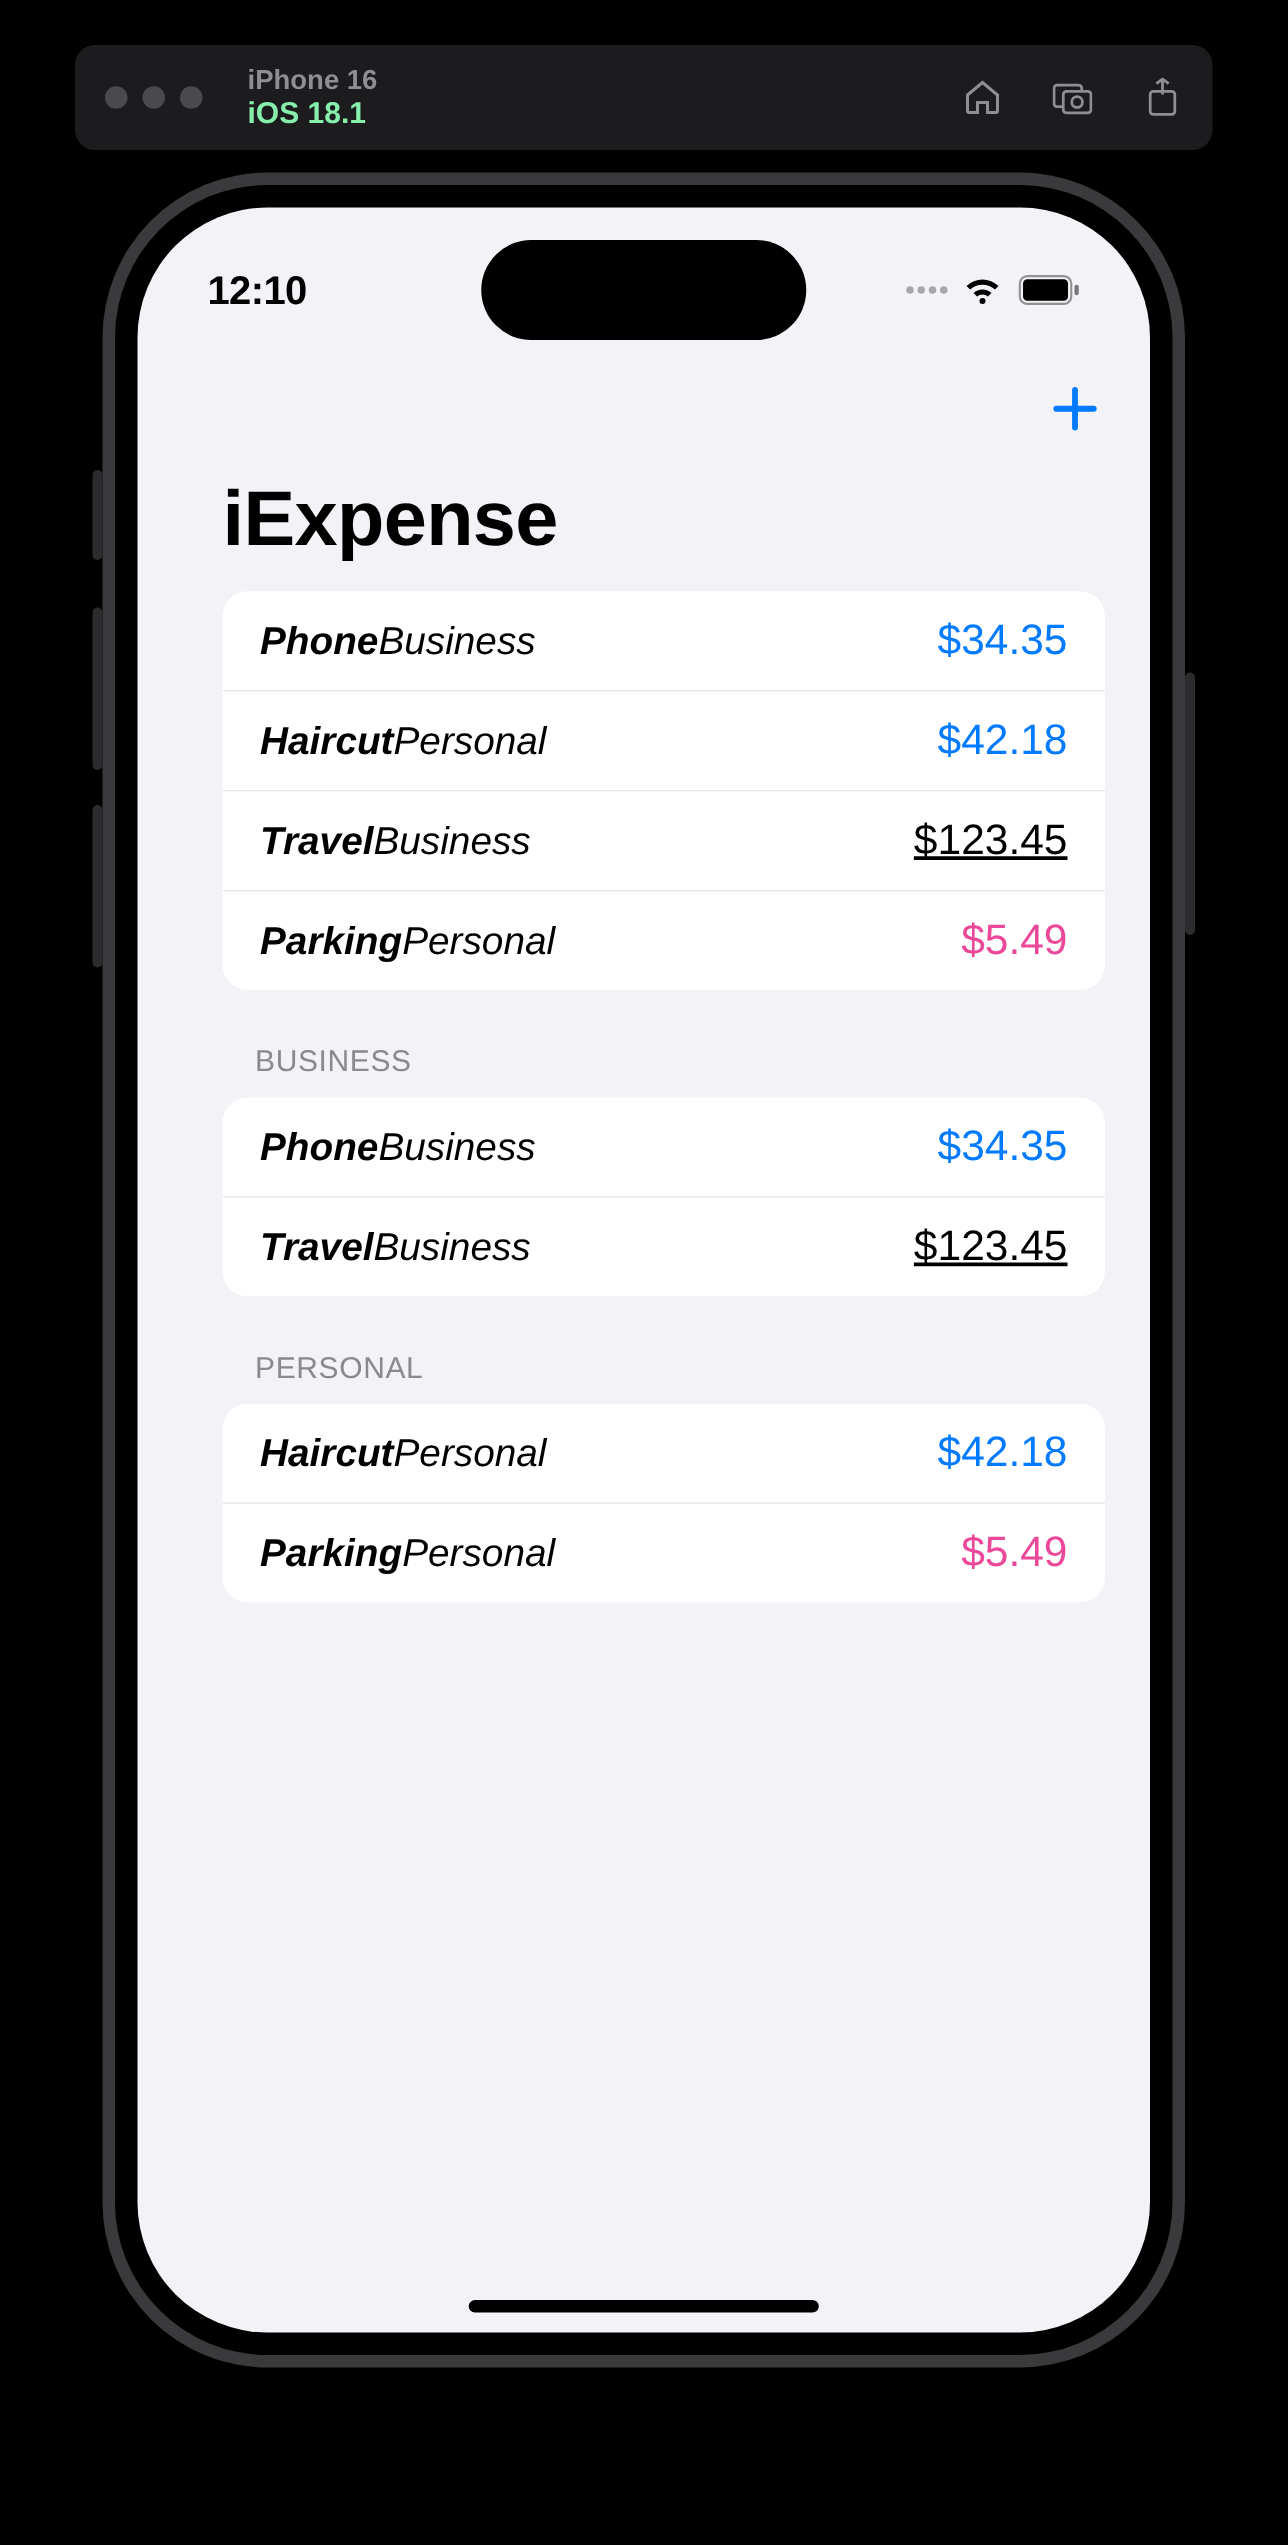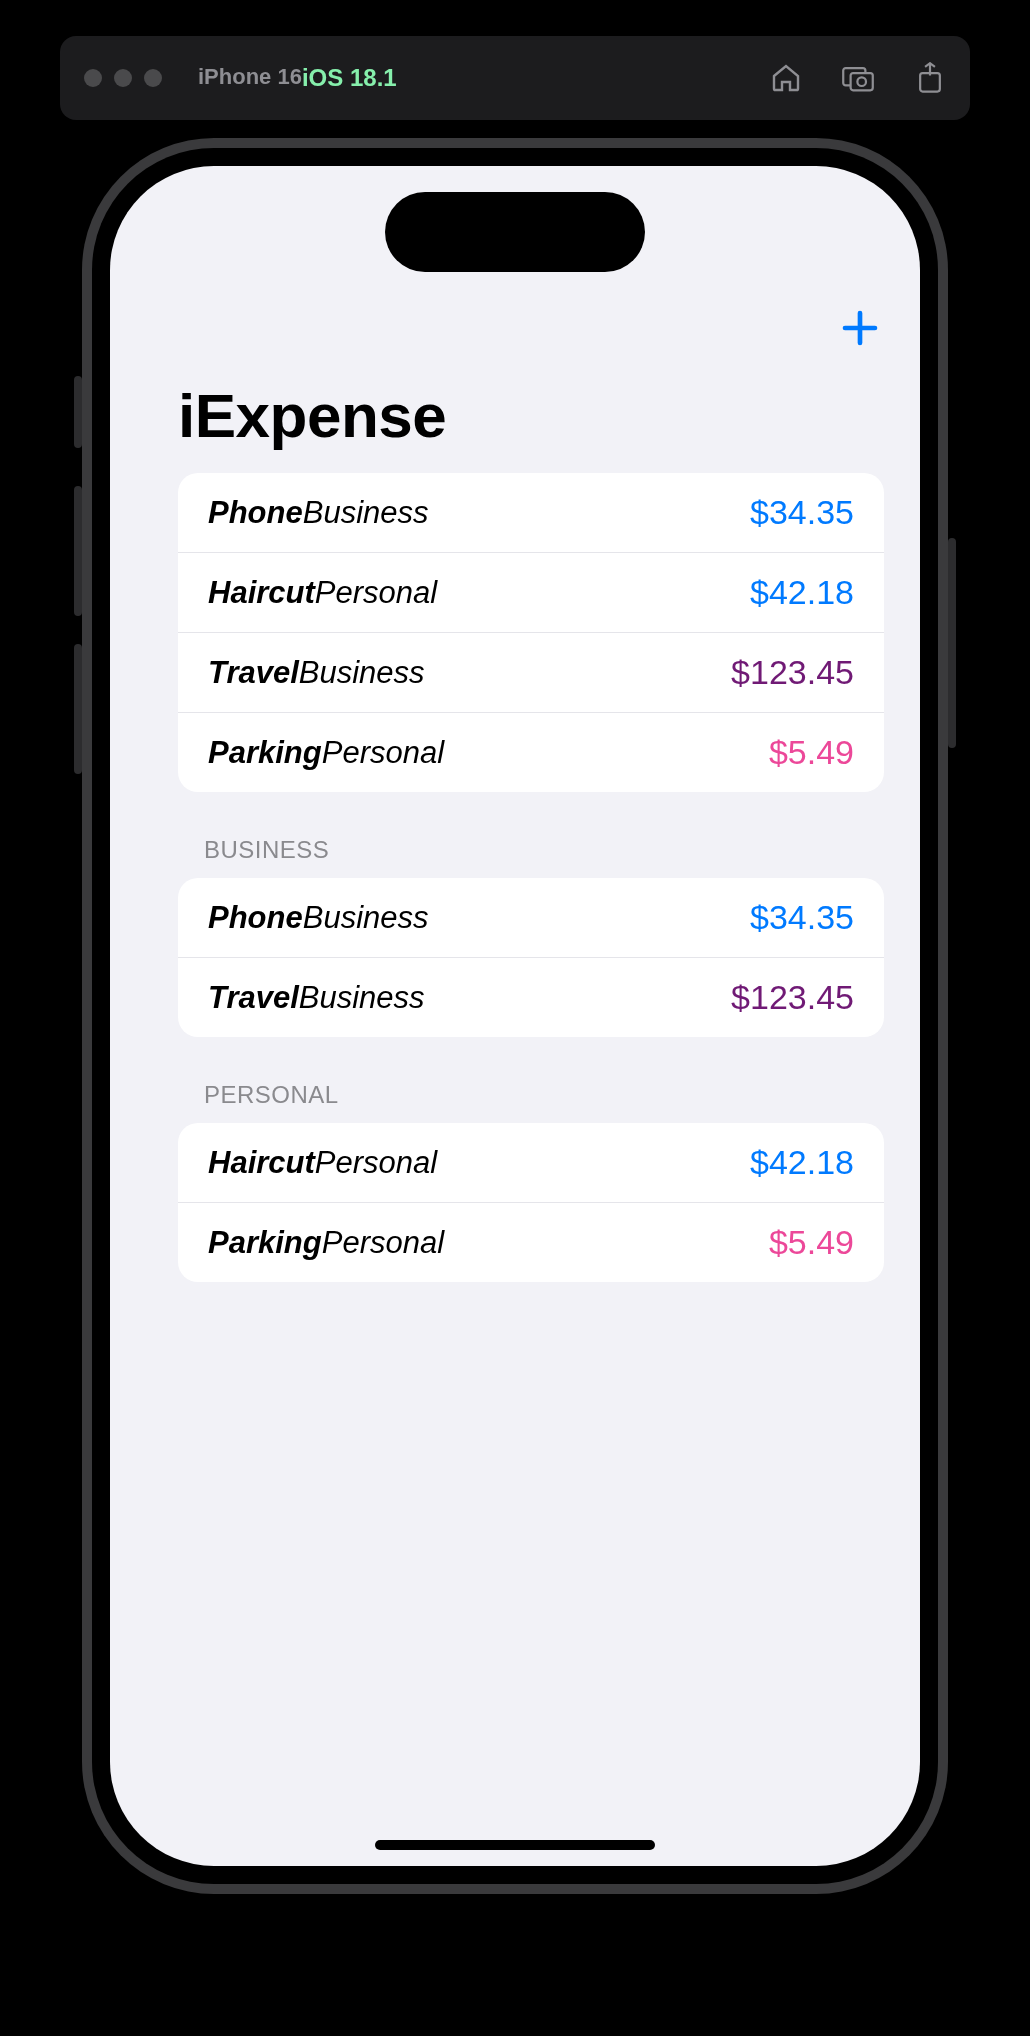--- a/index.html
+++ b/index.html
@@ -34,21 +34,21 @@
       margin-right: 20px;
     }
     .traffic-light {
       width: 18px;
       height: 18px;
       border-radius: 50%;
       background: #4a4a4c;
     }
     .sim-device {
       display: flex;
-      flex-direction: row;
+      flex-direction: column;
       justify-content: center;
     }
     .sim-device-name {
       color: #8e8e93;
       font-size: 22px;
       font-weight: 600;
     }
     .sim-device-os {
       color: #86efac;
       font-size: 24px;
@@ -228,21 +228,21 @@
       font-size: 31px;
       font-weight: 400;
       color: #000;
     }
     .row-amount {
       font-size: 34px;
       font-weight: 400;
       text-align: center;
     }
     .amount-blue { color: #007aff; }
-    .amount-purple { color: #701a75; }
+    .amount-purple { color: #000000; text-decoration: underline; }
     .amount-orange { color: #ec4899; }
     .home-indicator {
       position: absolute;
       bottom: 16px;
       left: 50%;
       transform: translateX(-50%);
       width: 280px;
       height: 10px;
       background: #000;
       border-radius: 6px;
@@ -285,20 +285,39 @@
 
 <div class="phone-outer">
   <div class="side-button side-left-1"></div>
   <div class="side-button side-left-2"></div>
   <div class="side-button side-left-3"></div>
   <div class="side-button side-right-1"></div>
   <div class="phone-frame">
     <div class="screen">
       <div class="dynamic-island"></div>
 
+      <div class="status-bar">
+        <div class="status-time">12:10</div>
+        <div class="status-right">
+          <div class="cellular-dots">
+            <div class="cellular-dot"></div>
+            <div class="cellular-dot"></div>
+            <div class="cellular-dot"></div>
+            <div class="cellular-dot"></div>
+          </div>
+          <svg width="32" height="24" viewBox="0 0 20 15">
+            <path d="M10 14.5a1.5 1.5 0 100-3 1.5 1.5 0 000 3zM5.5 9a6.5 6.5 0 019 0l-1.8 1.8a4 4 0 00-5.4 0L5.5 9zM2 5.5a11.5 11.5 0 0116 0l-1.8 1.8a9 9 0 00-12.4 0L2 5.5z" fill="#000"></path>
+          </svg>
+          <svg width="50" height="24" viewBox="0 0 28 14">
+            <rect x="0.5" y="0.5" width="24" height="13" rx="3.5" stroke="#000" stroke-opacity="0.4" fill="none"></rect>
+            <rect x="2" y="2" width="21" height="10" rx="2" fill="#000"></rect>
+            <rect x="26" y="4.5" width="2" height="5" rx="1" fill="#000" fill-opacity="0.5"></rect>
+          </svg>
+        </div>
+      </div>
 
       <div class="content">
         <div class="nav-bar">
           <div class="add-button">
             <svg width="40" height="40" viewBox="0 0 24 24">
               <path d="M12 3v18M3 12h18" stroke="#007aff" stroke-width="2.8" stroke-linecap="round"></path>
             </svg>
           </div>
         </div>
         <h1 class="page-title">iExpense</h1>

